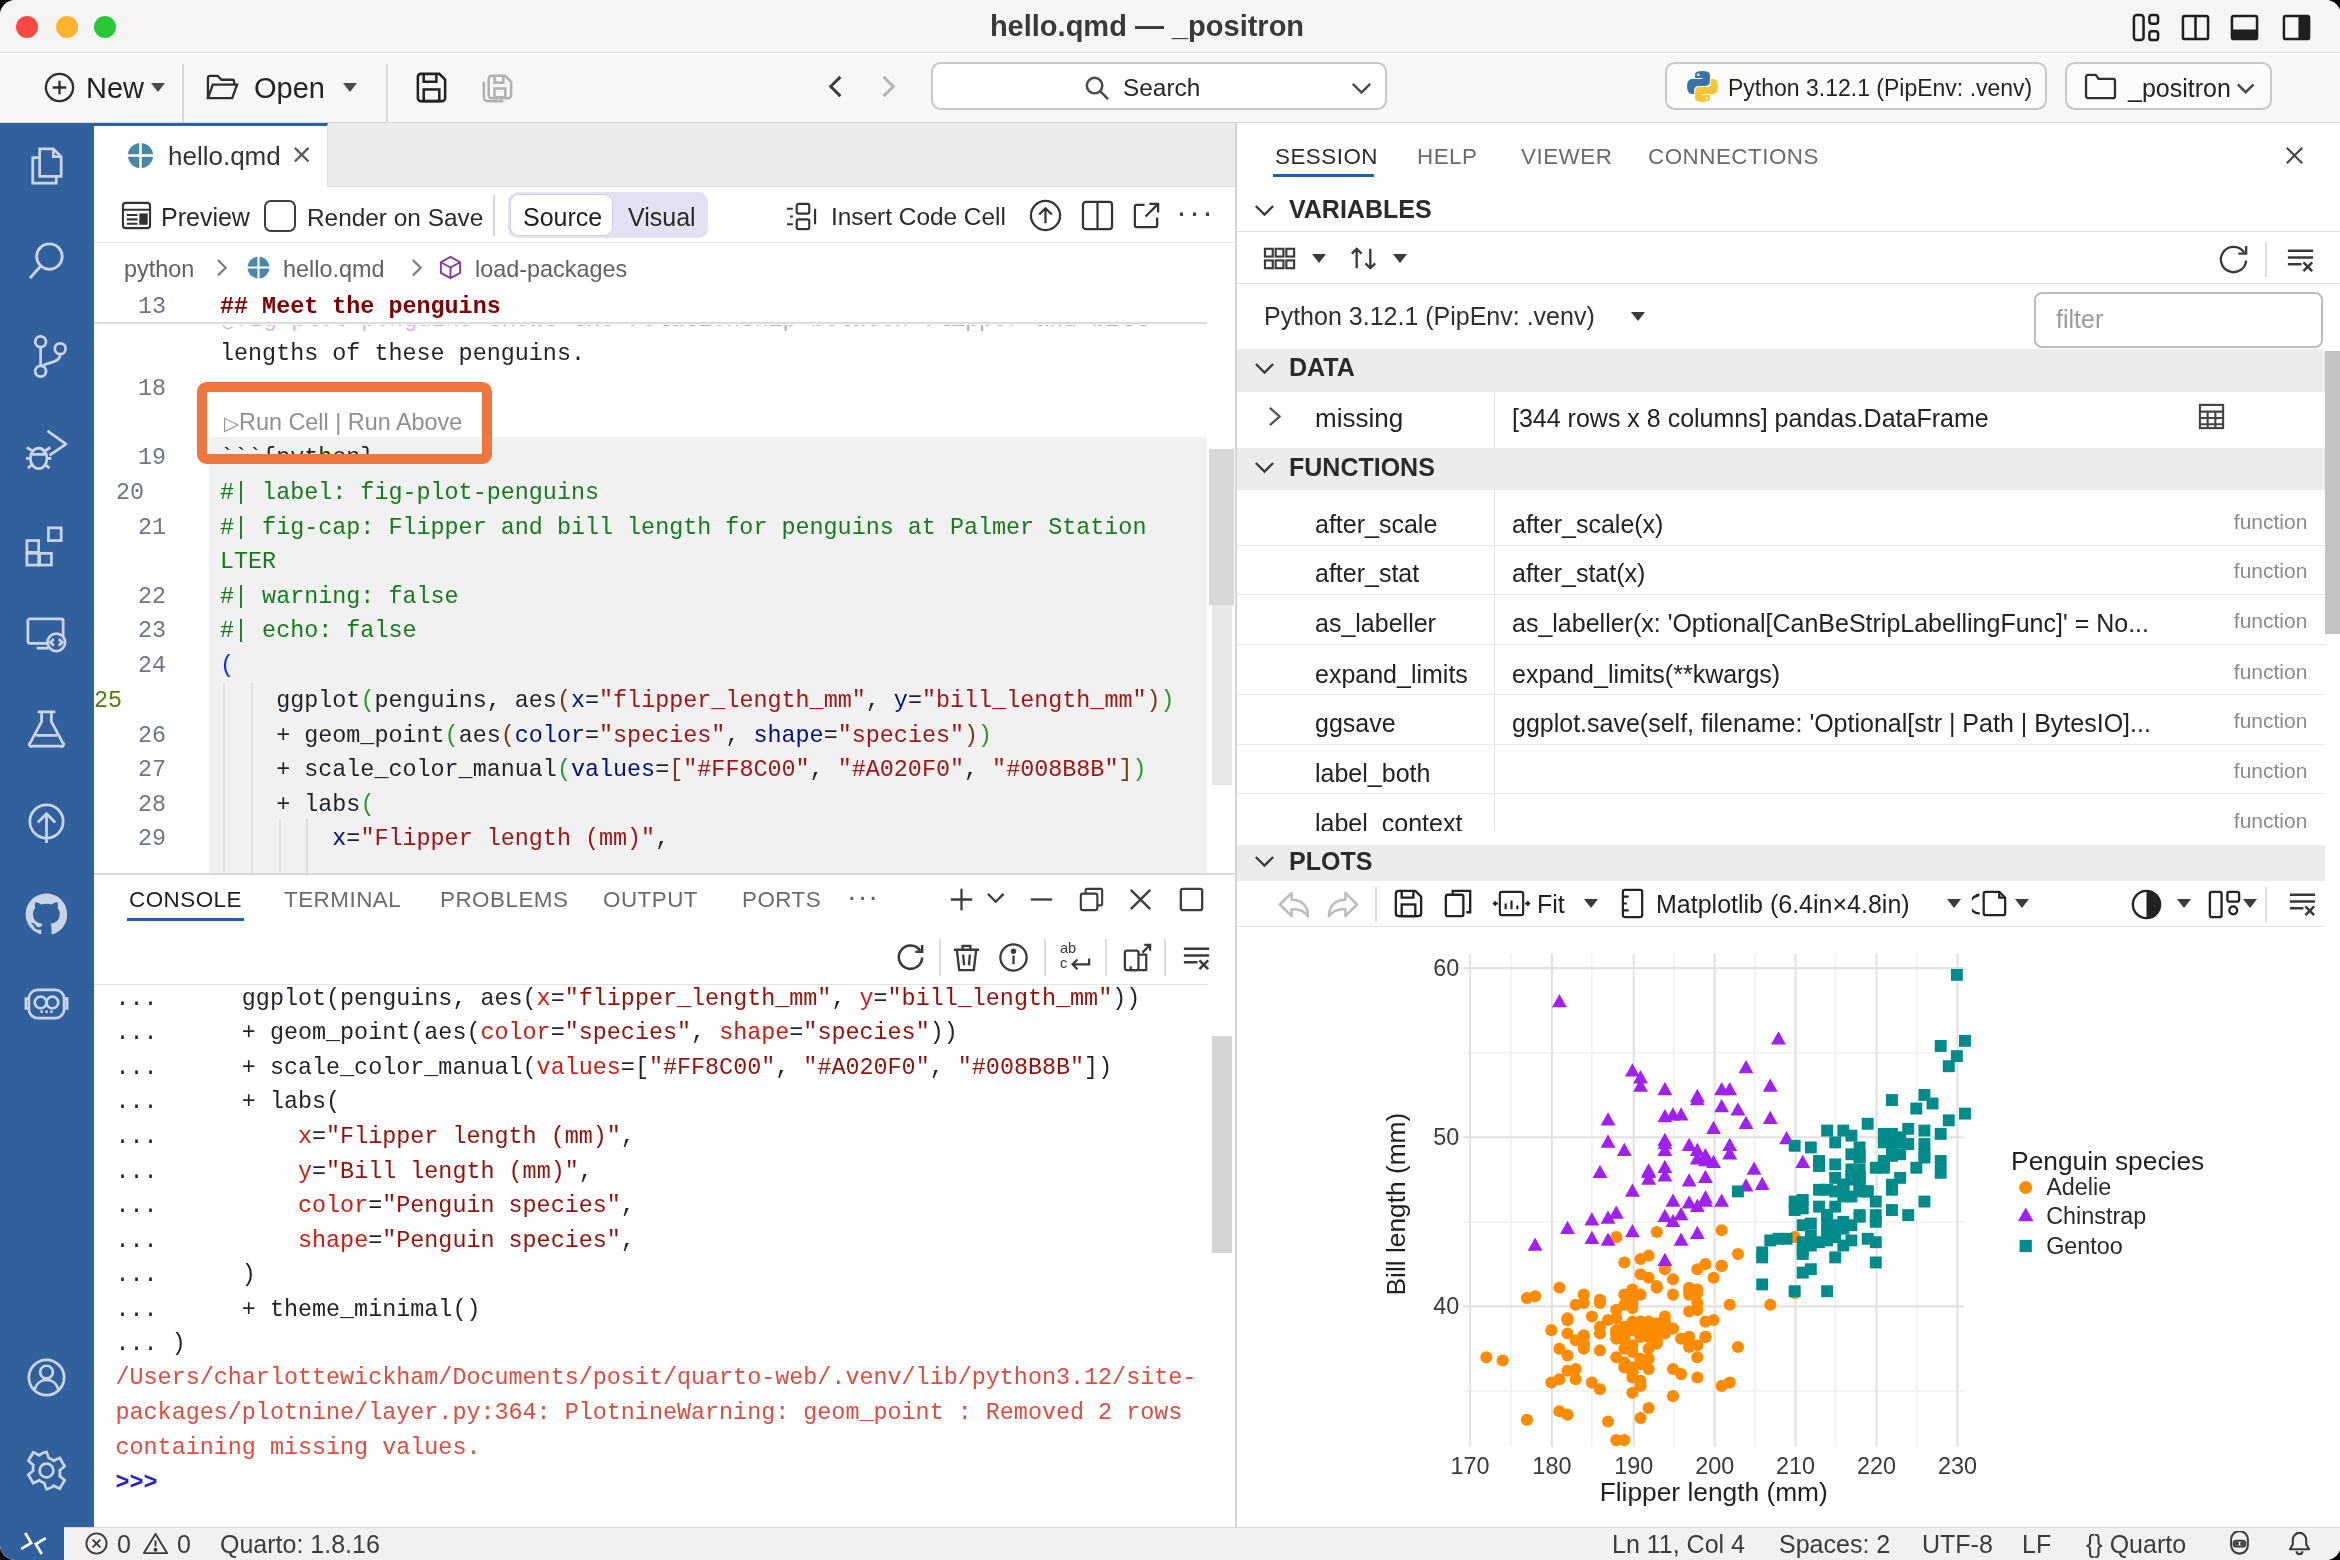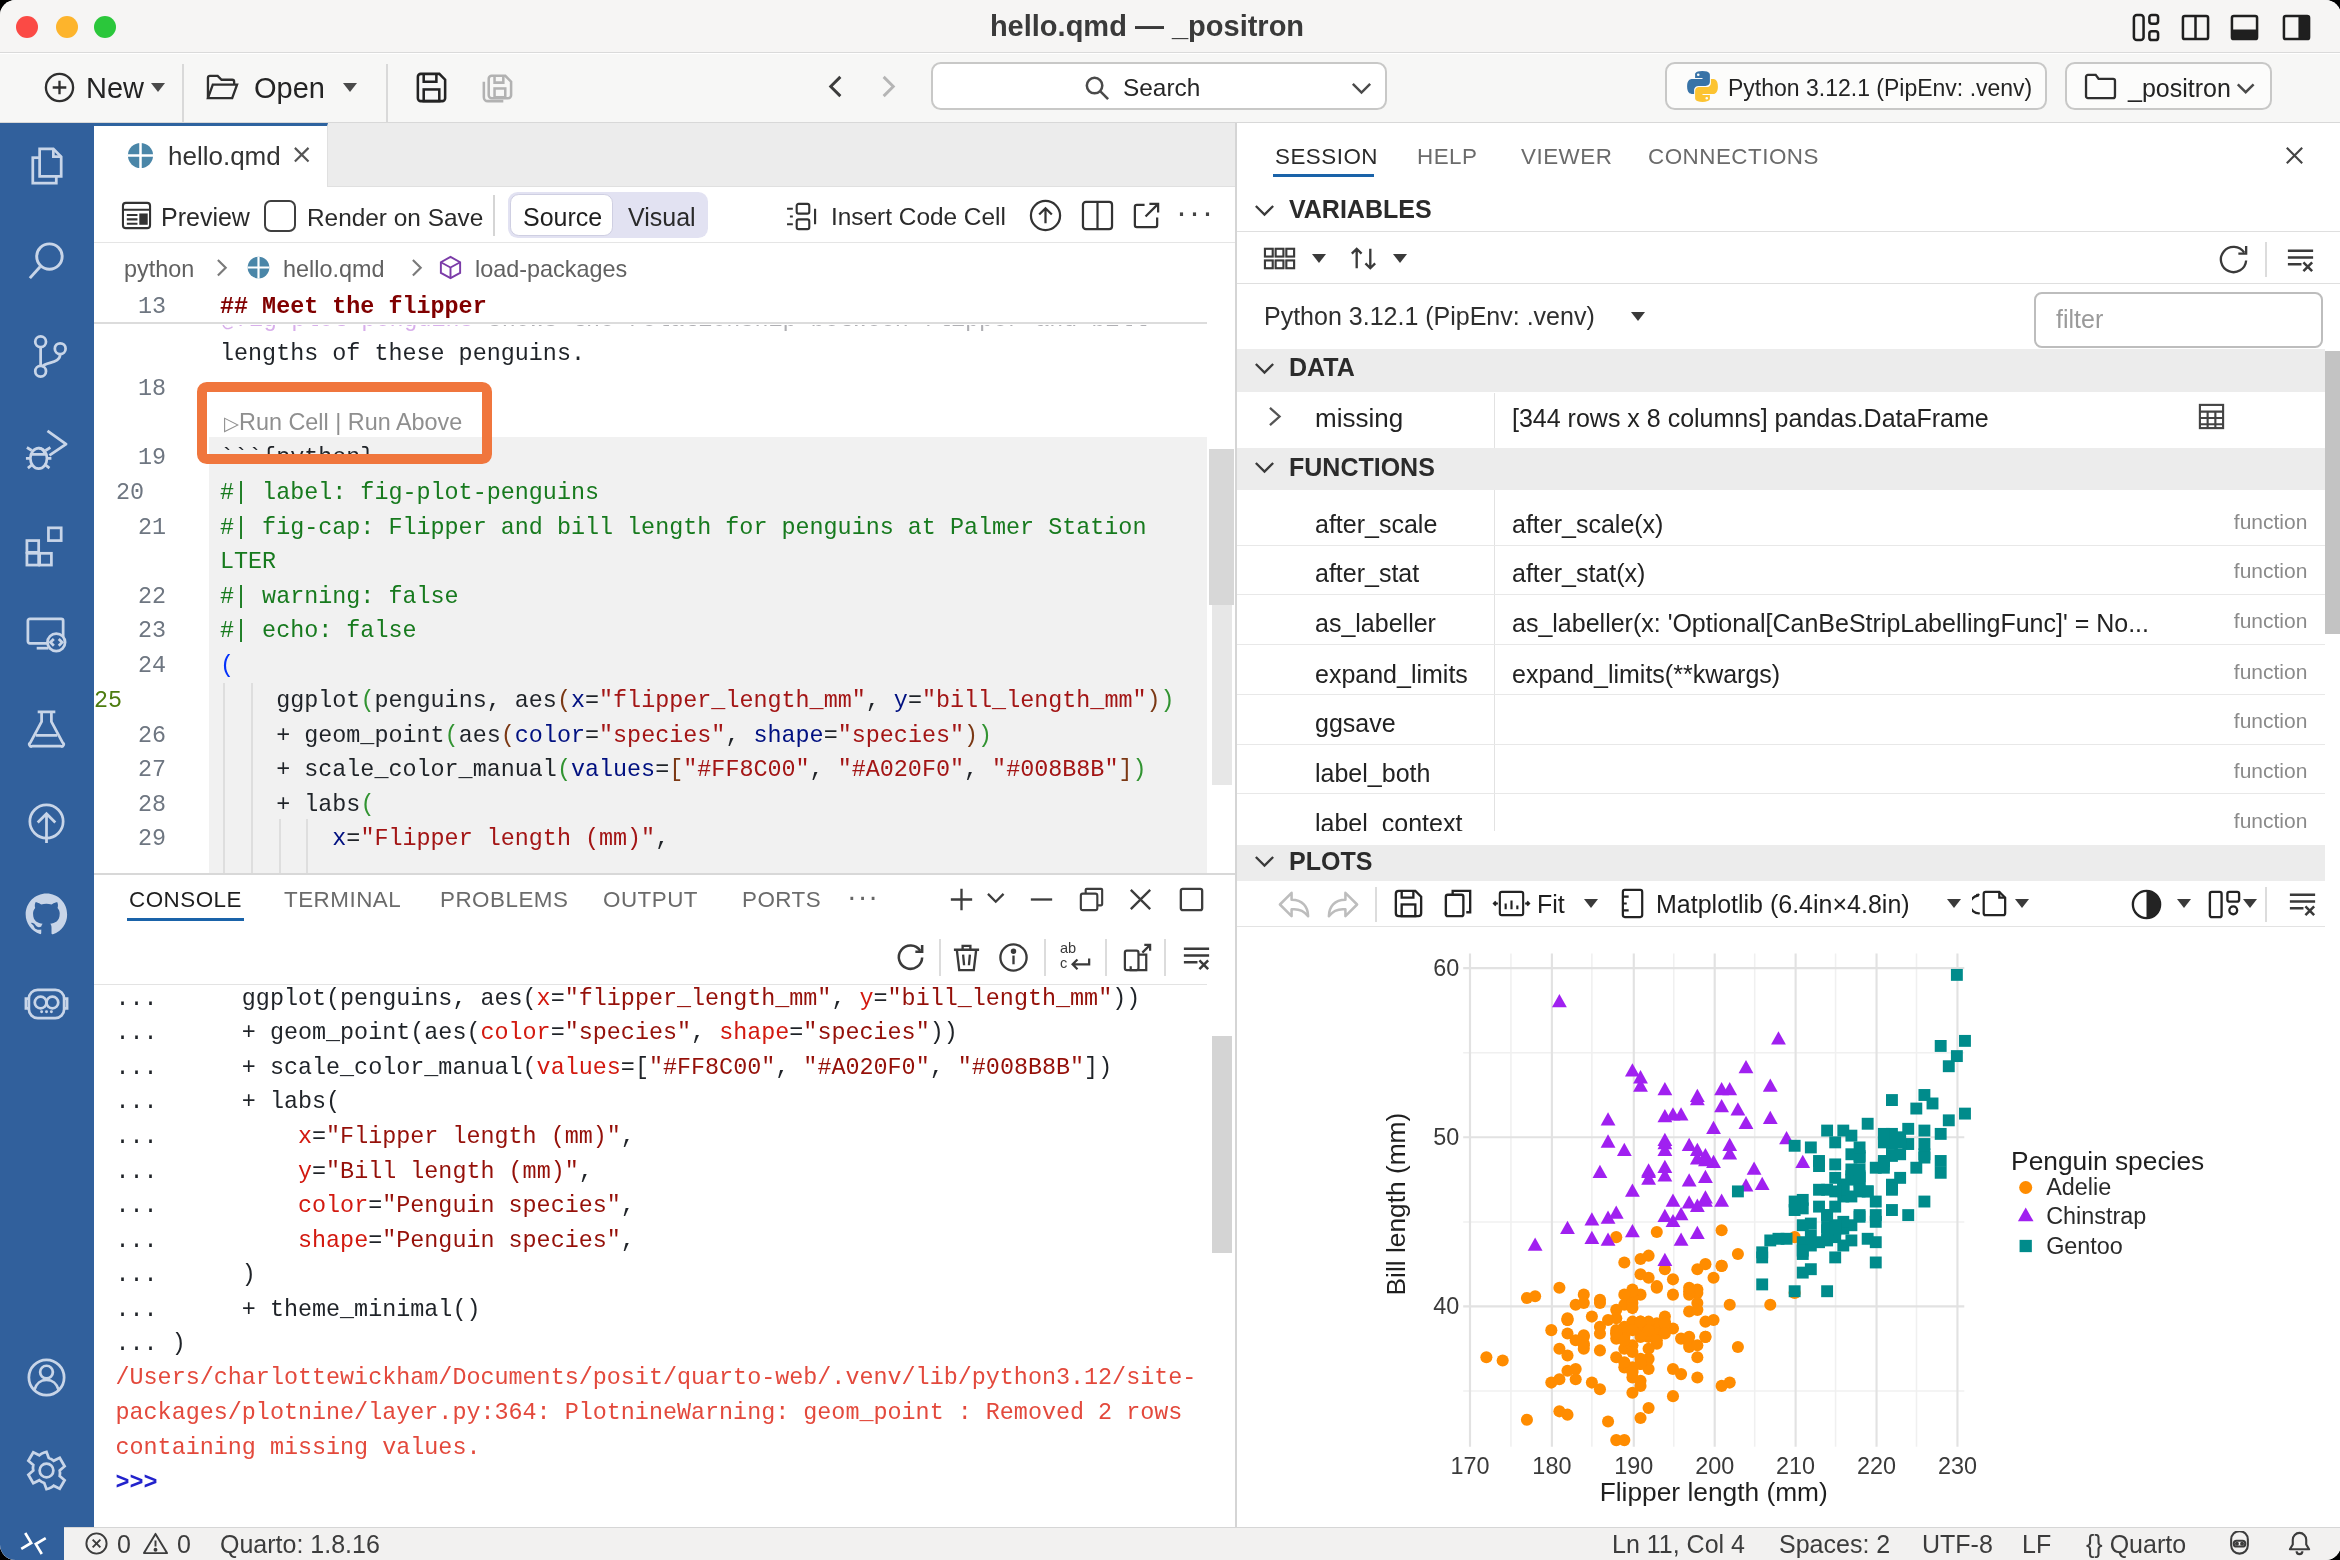--- a/index.html
+++ b/index.html
@@ -233,21 +233,21 @@
 <div class="abs" style="left:251px;top:683px;width:2px;height:190px;background:#dedede"></div>
 <div class="abs" style="left:279px;top:819px;width:2px;height:54px;background:#dedede"></div>
 <div class="abs" style="left:306px;top:819px;width:2px;height:54px;background:#dedede"></div>
 
 <div class="abs" style="left:94px;top:325px;width:1113px;height:25px;overflow:hidden">
 <div class="mono" style="position:absolute;left:127px;top:-17.6px;opacity:.5"><span style="color:#b05fd6">@fig-plot-penguins</span><span style="color:#62626a"> shows the relationship between flipper and bill</span></div>
 </div>
 
 <div class="abs" style="left:94px;top:288px;width:1113px;height:36px;background:#fff;border-bottom:2px solid #dcdcdc"></div>
 <div class="mono abs" style="left:94px;top:294px;width:72px;text-align:right;color:#6e7681">13</div>
-<div class="mono abs" style="left:220px;top:294px;font-weight:bold;color:#800000">## Meet the flipper</div>
+<div class="mono abs" style="left:220px;top:294px;font-weight:bold;color:#800000">## Meet the penguins</div>
 
 <div class="mono abs" style="left:94px;top:341px;width:72px;text-align:right;color:#6e7681"> </div>
 <div class="mono abs" style="left:94px;top:376px;width:72px;text-align:right;color:#6e7681">18</div>
 <div class="mono abs" style="left:94px;top:445px;width:72px;text-align:right;color:#6e7681">19</div>
 <div class="mono abs" style="left:94px;top:480px;width:72px;text-align:center;color:#6e7681">20</div>
 <div class="mono abs" style="left:94px;top:515px;width:72px;text-align:right;color:#6e7681">21</div>
 <div class="mono abs" style="left:94px;top:584px;width:72px;text-align:right;color:#6e7681">22</div>
 <div class="mono abs" style="left:94px;top:618px;width:72px;text-align:right;color:#6e7681">23</div>
 <div class="mono abs" style="left:94px;top:653px;width:72px;text-align:right;color:#6e7681">24</div>
 <div class="mono abs" style="left:94px;top:688px;width:72px;text-align:left;color:#4d7c0f">25</div>
@@ -435,20 +435,21 @@
 <div class="fr" style="left:78px;top:69px">after_stat</div>
       <div class="fr" style="left:275px;top:69px">after_stat(x)</div>
       <div class="fn" style="right:17.6px;top:69px">function</div>
 <div class="fr" style="left:78px;top:119px">as_labeller</div>
       <div class="fr" style="left:275px;top:119px">as_labeller(x: 'Optional[CanBeStripLabellingFunc]' = No...</div>
       <div class="fn" style="right:17.6px;top:119px">function</div>
 <div class="fr" style="left:78px;top:170px">expand_limits</div>
       <div class="fr" style="left:275px;top:170px">expand_limits(**kwargs)</div>
       <div class="fn" style="right:17.6px;top:170px">function</div>
 <div class="fr" style="left:78px;top:219px">ggsave</div>
+      <div class="fr" style="left:275px;top:219px">ggplot.save(self, filename: 'Optional[str | Path | BytesIO]...</div>
       <div class="fn" style="right:17.6px;top:219px">function</div>
 <div class="fr" style="left:78px;top:269px">label_both</div>
       <div class="fn" style="right:17.6px;top:269px">function</div>
 <div class="fr" style="left:78px;top:319px">label_context</div>
       <div class="fn" style="right:17.6px;top:319px">function</div>
 </div>
 <div class="abs" style="left:2325px;top:351px;width:15.6px;height:283px;background:#c3c3c3"></div>
 
 <div class="abs" style="left:1237px;top:845px;width:1088px;height:36px;background:#ececec"></div>
 <svg class="abs" style="left:1252px;top:852px" width="25" height="19.5" viewBox="0 0 26 20" fill="none" stroke="#3a3a3a" stroke-width="2.4">

